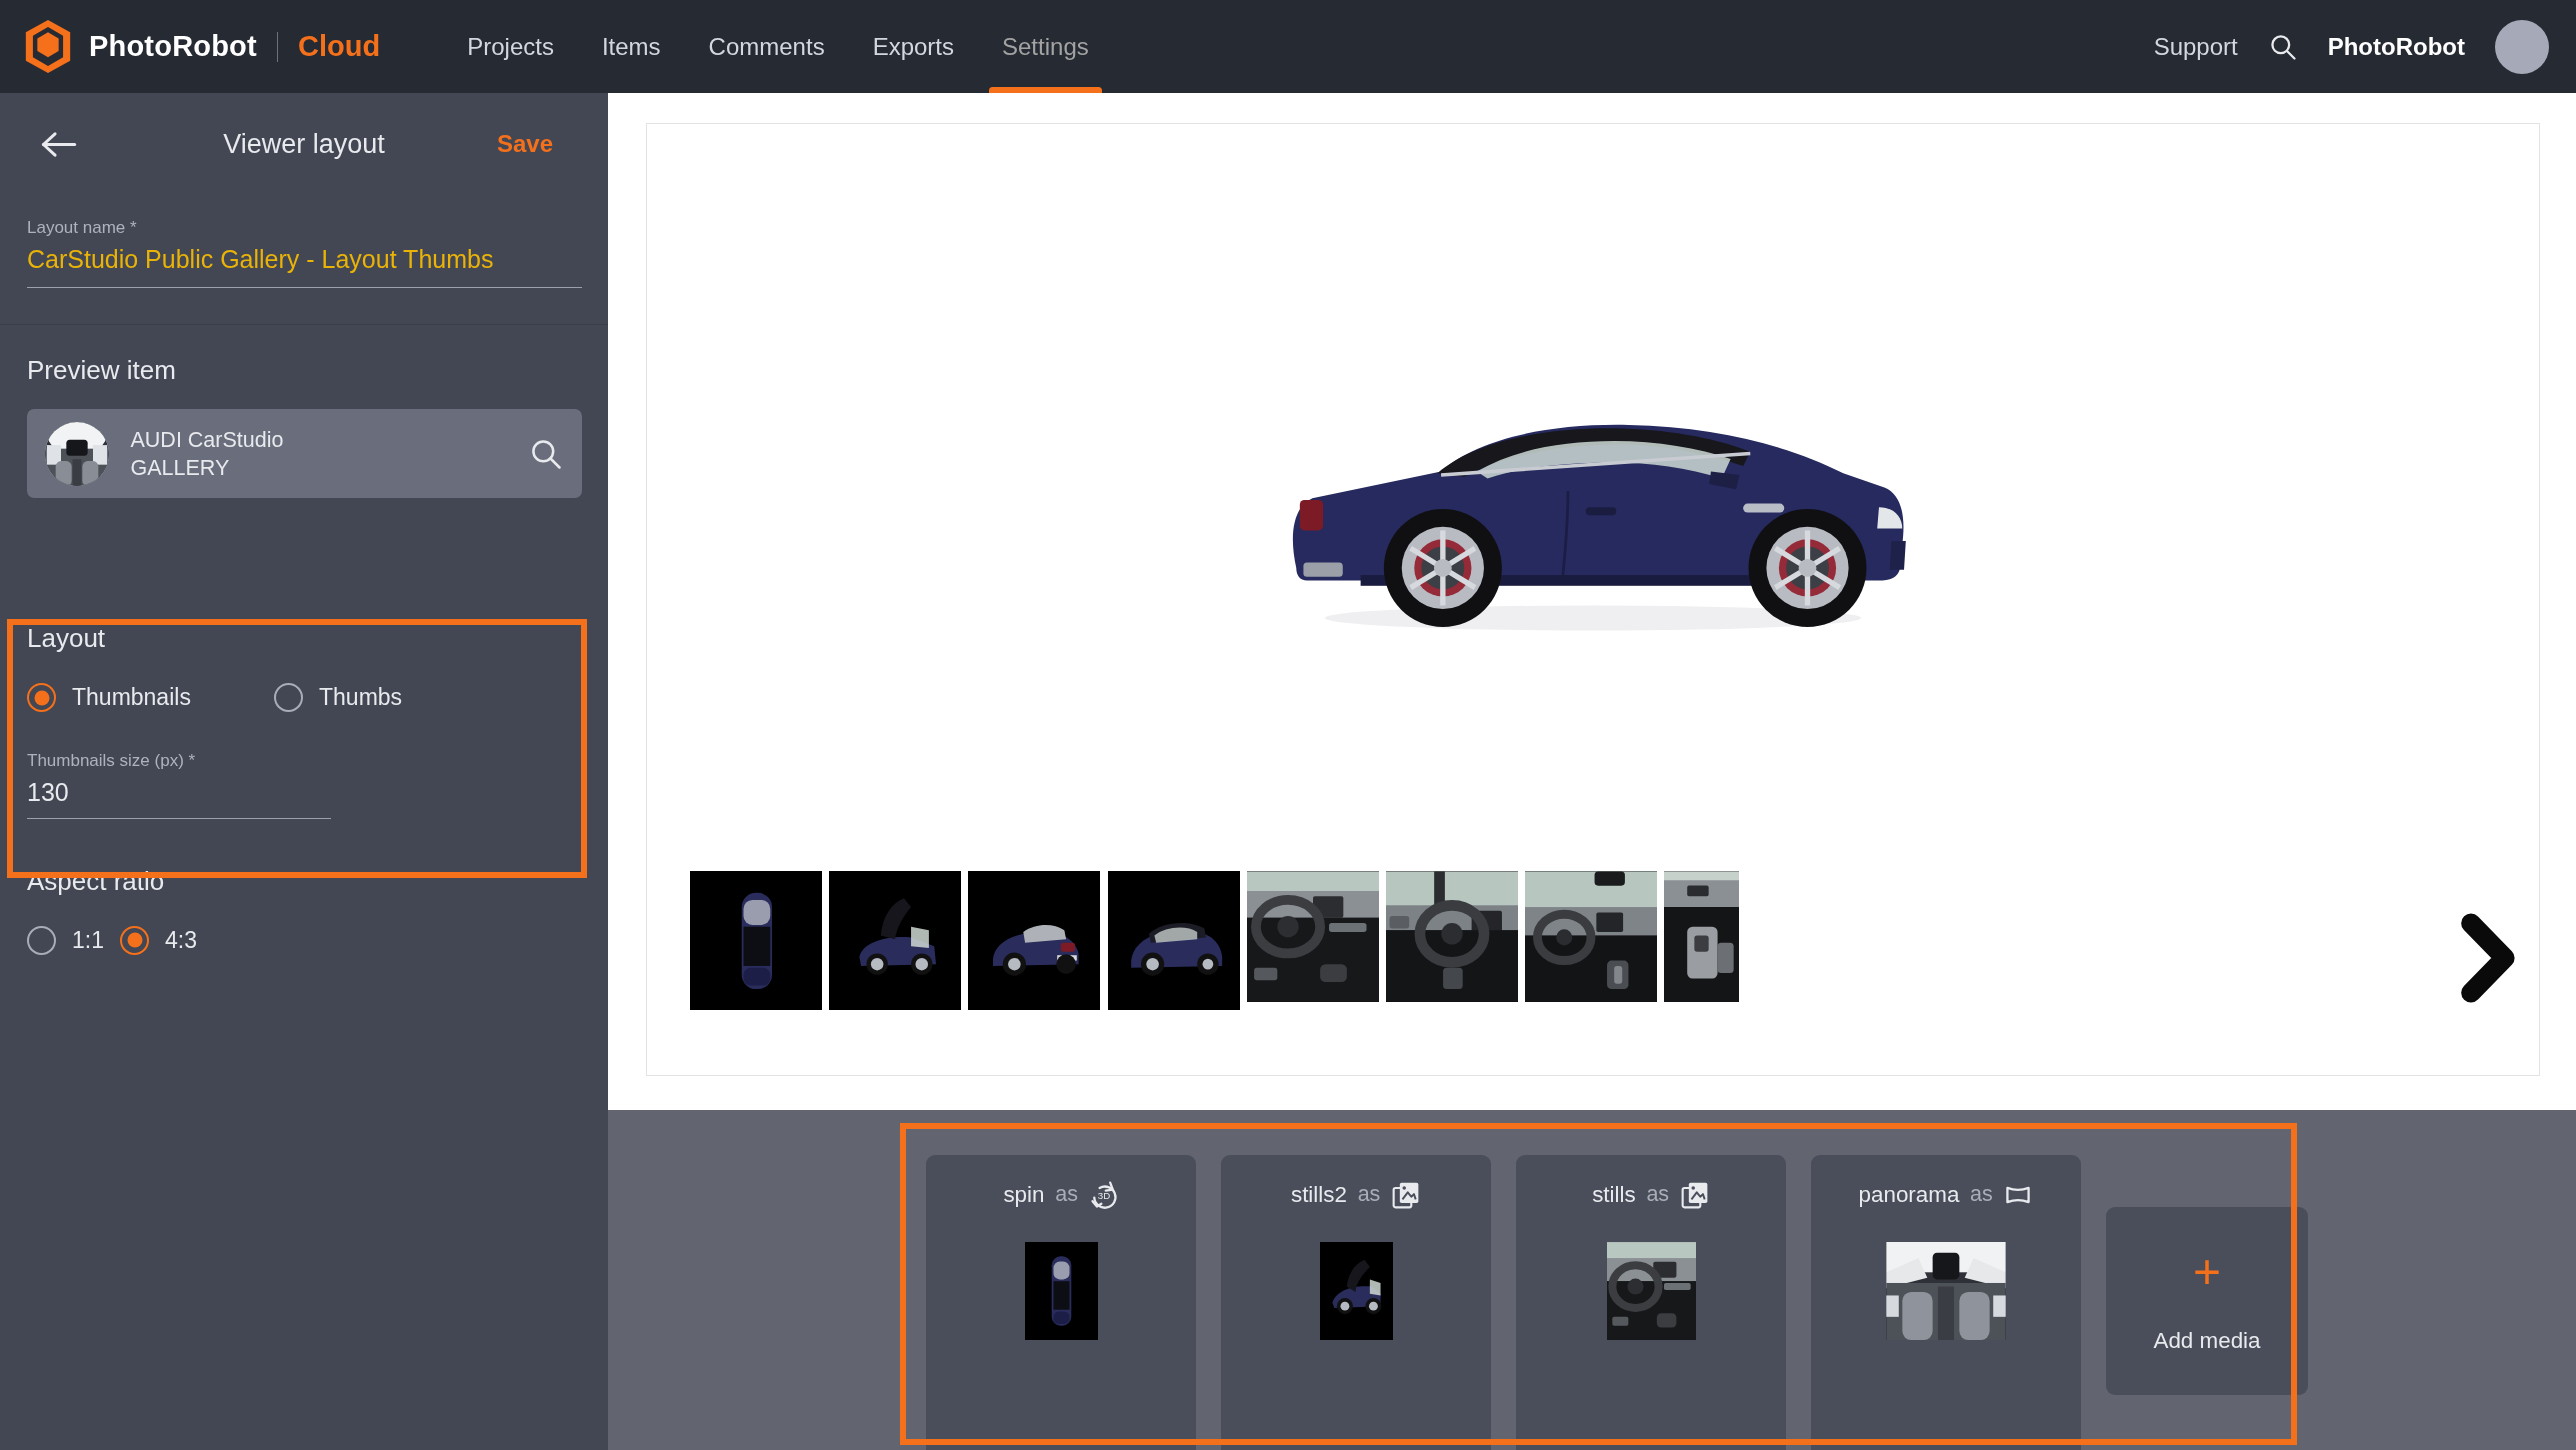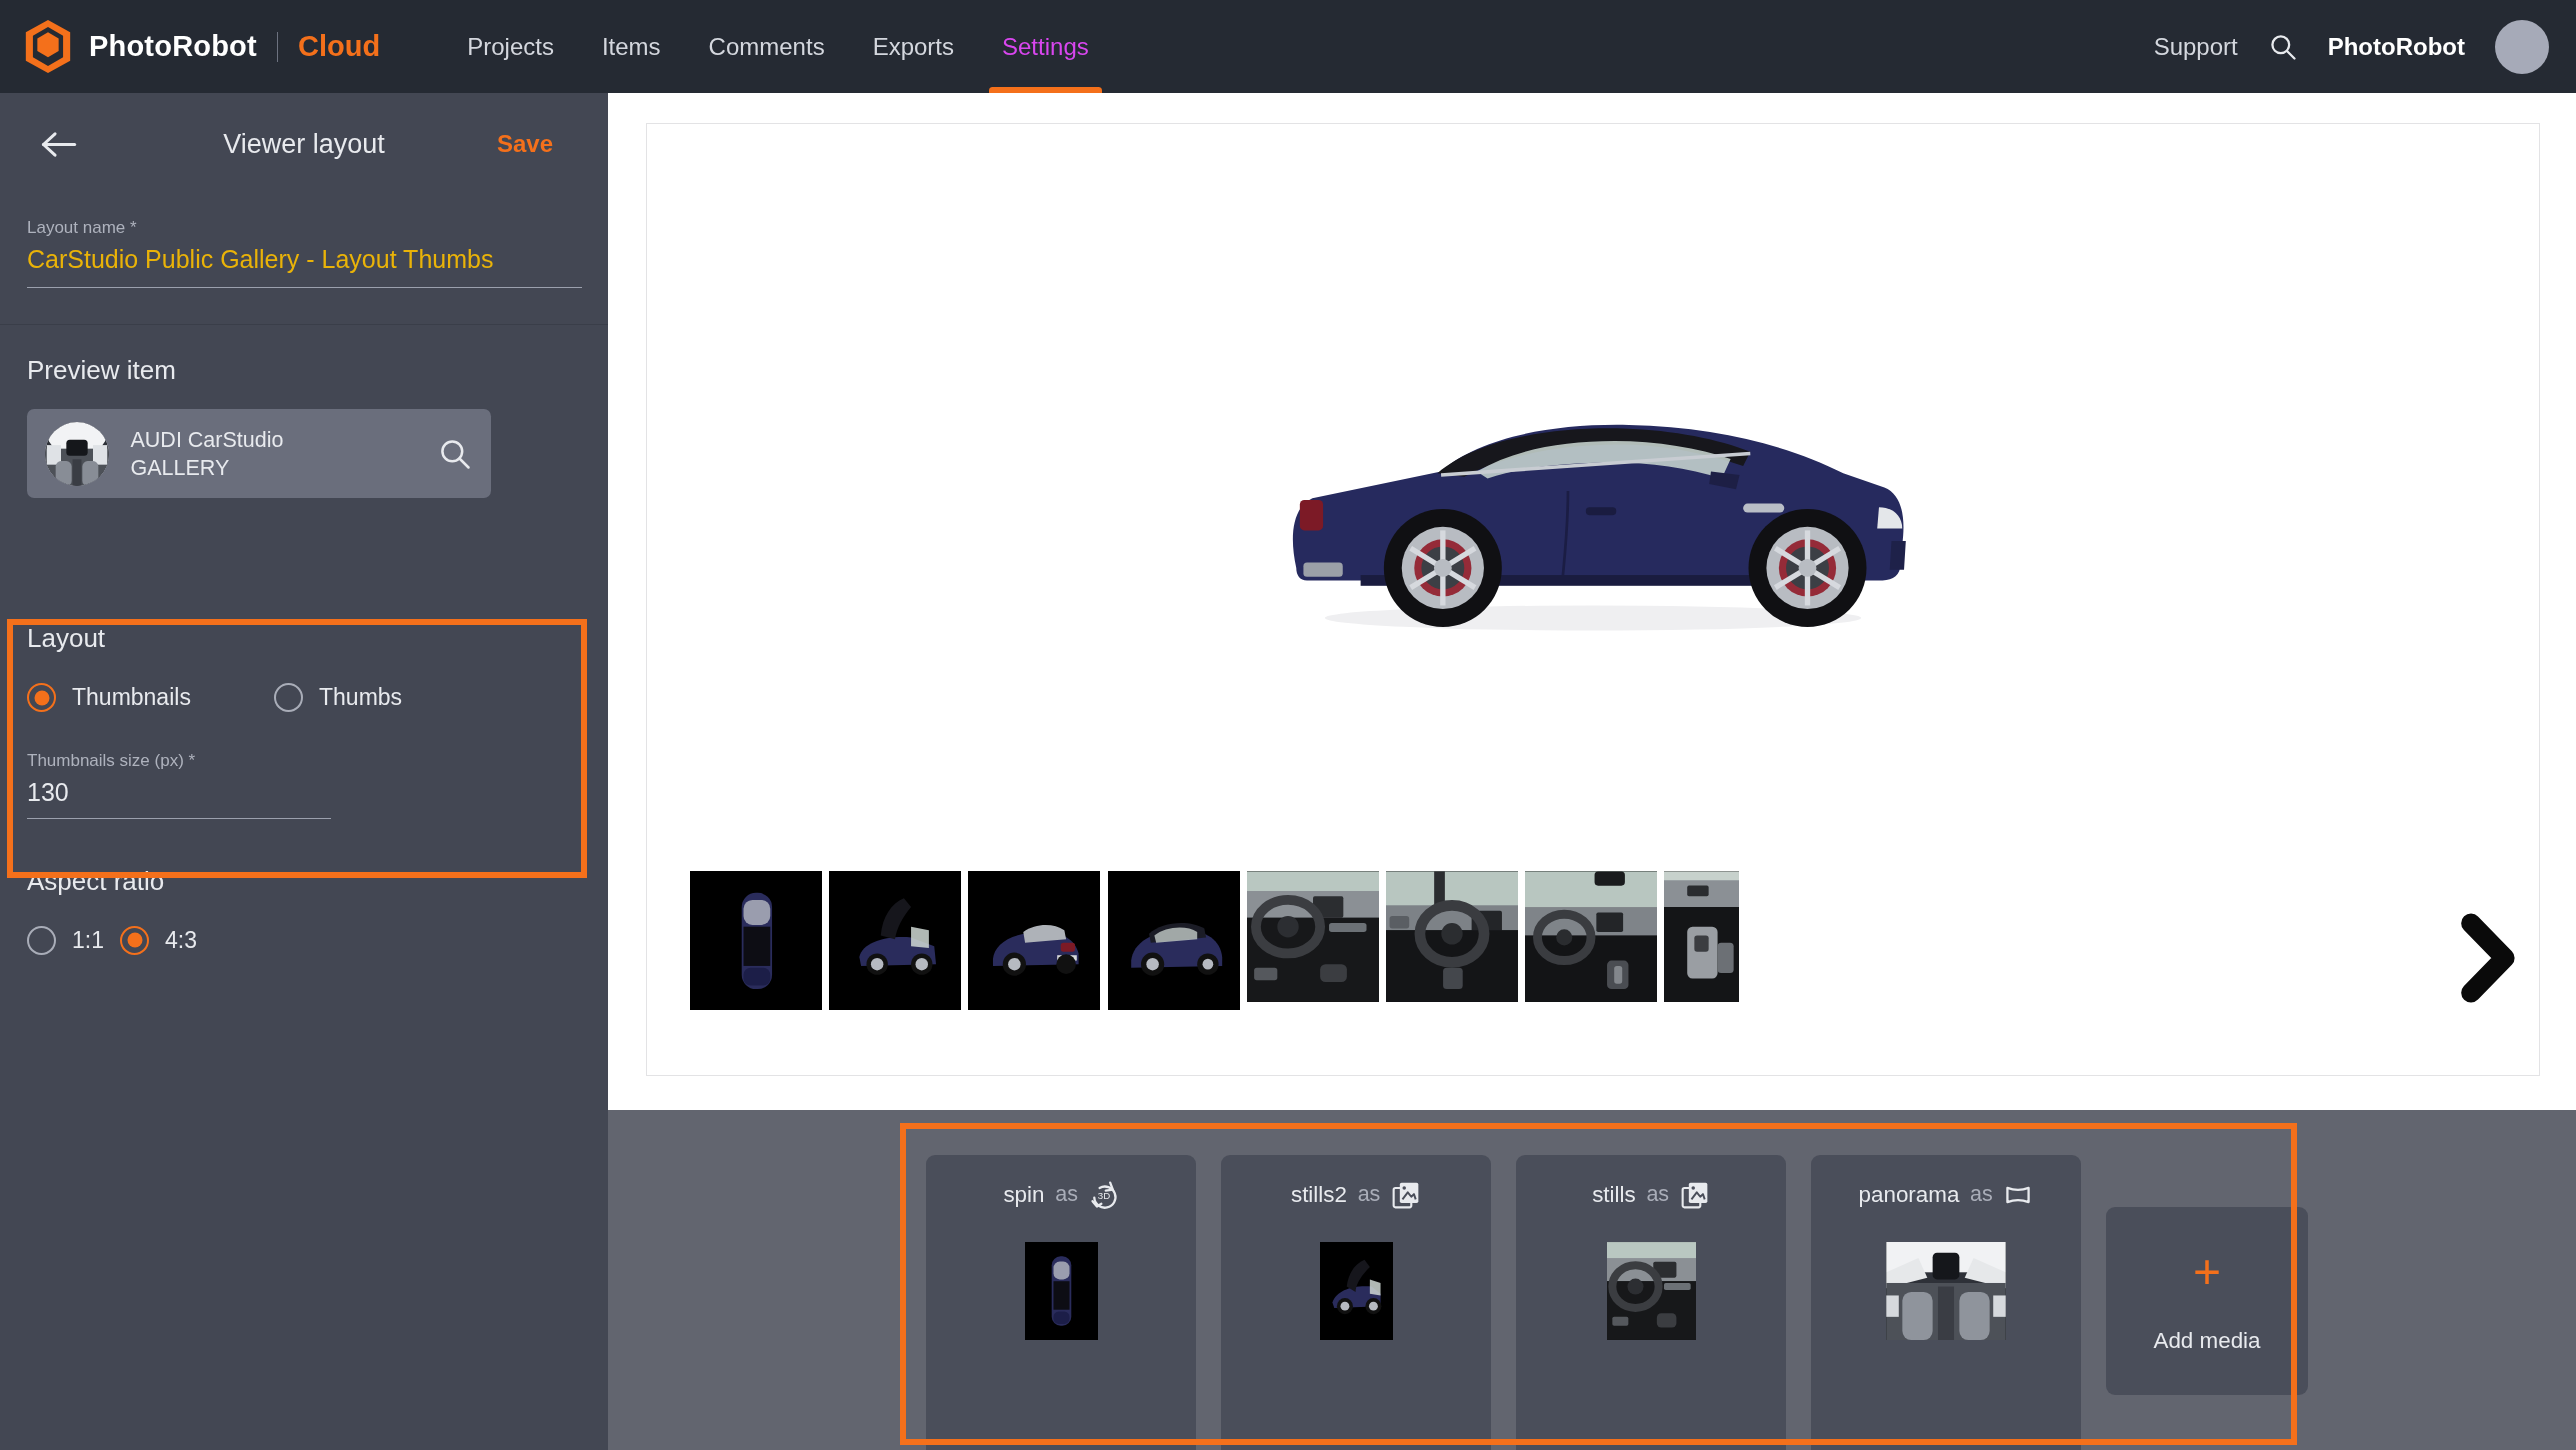--- a/index.html
+++ b/index.html
@@ -28,21 +28,21 @@
     margin: 0 19.7px;
   }
   .brand-cloud { color: #f4701b; font-size: 29px; font-weight: bold; }
 
   .nav-items { display: flex; align-items: center; margin-left: 63px; height: 75px; }
   .nav-item {
     color: #d4d7de; font-size: 24px; padding: 0 24px;
     height: 93px; display: flex; align-items: center; position: relative;
     cursor: pointer;
   }
-  .nav-item.active { color: #d946ef; }
+  .nav-item.active { color: #a3a3a3; }
   .nav-item.active::after {
     content: ""; position: absolute; left: 10.7px; right: 10.7px; bottom: 0;
     height: 6.3px; background: #f4701b; border-radius: 3.6px 3.6px 0 0;
   }
 
   .nav-right {
     margin-left: auto; display: flex; align-items: center;
     padding-right: 27px; gap: 30px;
   }
   .nav-support { color: #d4d7de; font-size: 24px; cursor: pointer; }
@@ -81,21 +81,21 @@
     border-bottom: 1.8px solid #9ba0ad; width: 555px;
   }
   .sb-divider {
     margin-top: 36px; height: 1.8px; background: #3a3e49;
     width: 608px;
   }
 
   .preview-section { padding: 30px 27px 0 27px; }
   .section-title { color: #e8eaee; font-size: 26px; }
   .preview-card {
-    margin-top: 23px; width: 464px; height: 89px;
+    margin-top: 23px; width: 555px; height: 89px;
     background: #6a6e7c; border-radius: 7.2px;
     display: flex; align-items: center; padding: 0 18px;
   }
   .preview-thumb {
     width: 64px; height: 64px; border-radius: 50%;
     overflow: hidden; flex-shrink: 0; position: relative;
     background: #b9bcc2;
   }
   .preview-texts { margin-left: 21.5px; line-height: 1.32; }
   .preview-l1, .preview-l2 { color: #e8eaee; font-size: 21.5px; }

